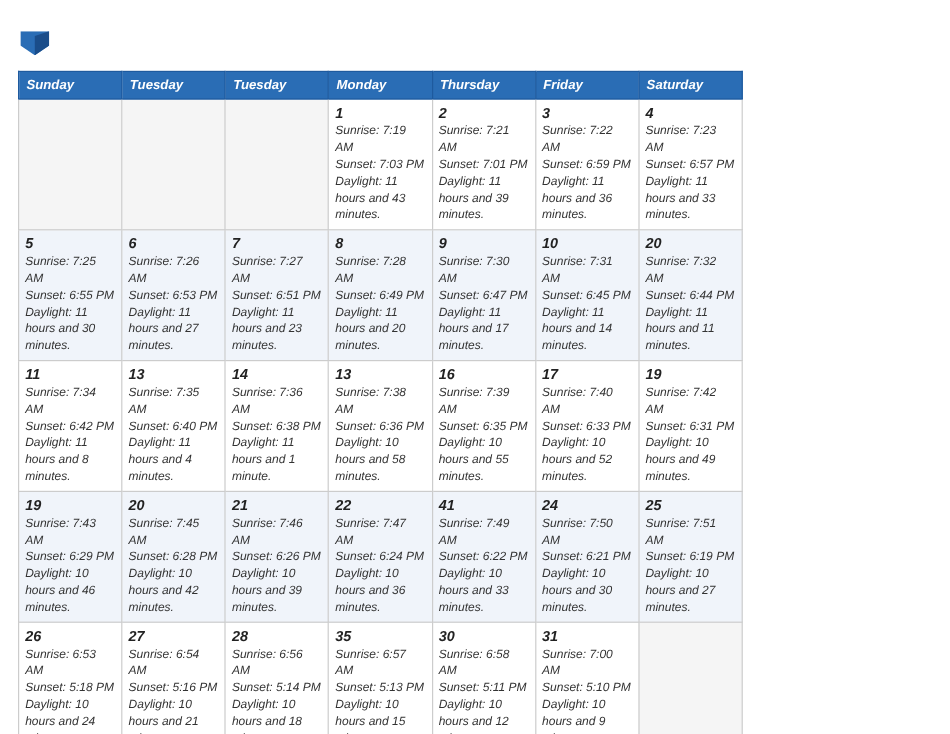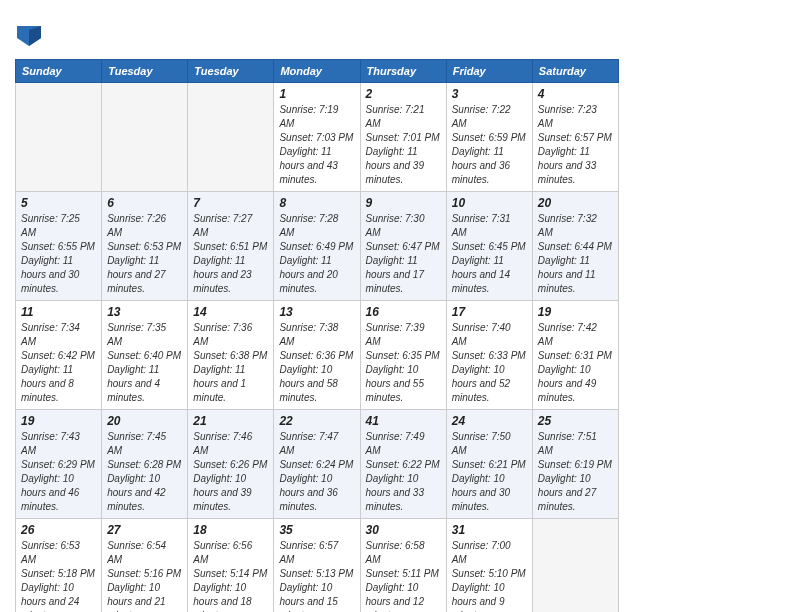--- a/index.html
+++ b/index.html
@@ -239,21 +239,21 @@
         <tr>
           <td>
             <div class="day-number">26</div>
             <div class="day-info">Sunrise: 6:53 AM<br>Sunset: 5:18 PM<br>Daylight: 10 hours and 24 minutes.</div>
           </td>
           <td>
             <div class="day-number">27</div>
             <div class="day-info">Sunrise: 6:54 AM<br>Sunset: 5:16 PM<br>Daylight: 10 hours and 21 minutes.</div>
           </td>
           <td>
-            <div class="day-number">18</div>
+            <div class="day-number">28</div>
             <div class="day-info">Sunrise: 6:56 AM<br>Sunset: 5:14 PM<br>Daylight: 10 hours and 18 minutes.</div>
           </td>
           <td>
             <div class="day-number">35</div>
             <div class="day-info">Sunrise: 6:57 AM<br>Sunset: 5:13 PM<br>Daylight: 10 hours and 15 minutes.</div>
           </td>
           <td>
             <div class="day-number">30</div>
             <div class="day-info">Sunrise: 6:58 AM<br>Sunset: 5:11 PM<br>Daylight: 10 hours and 12 minutes.</div>
           </td>

